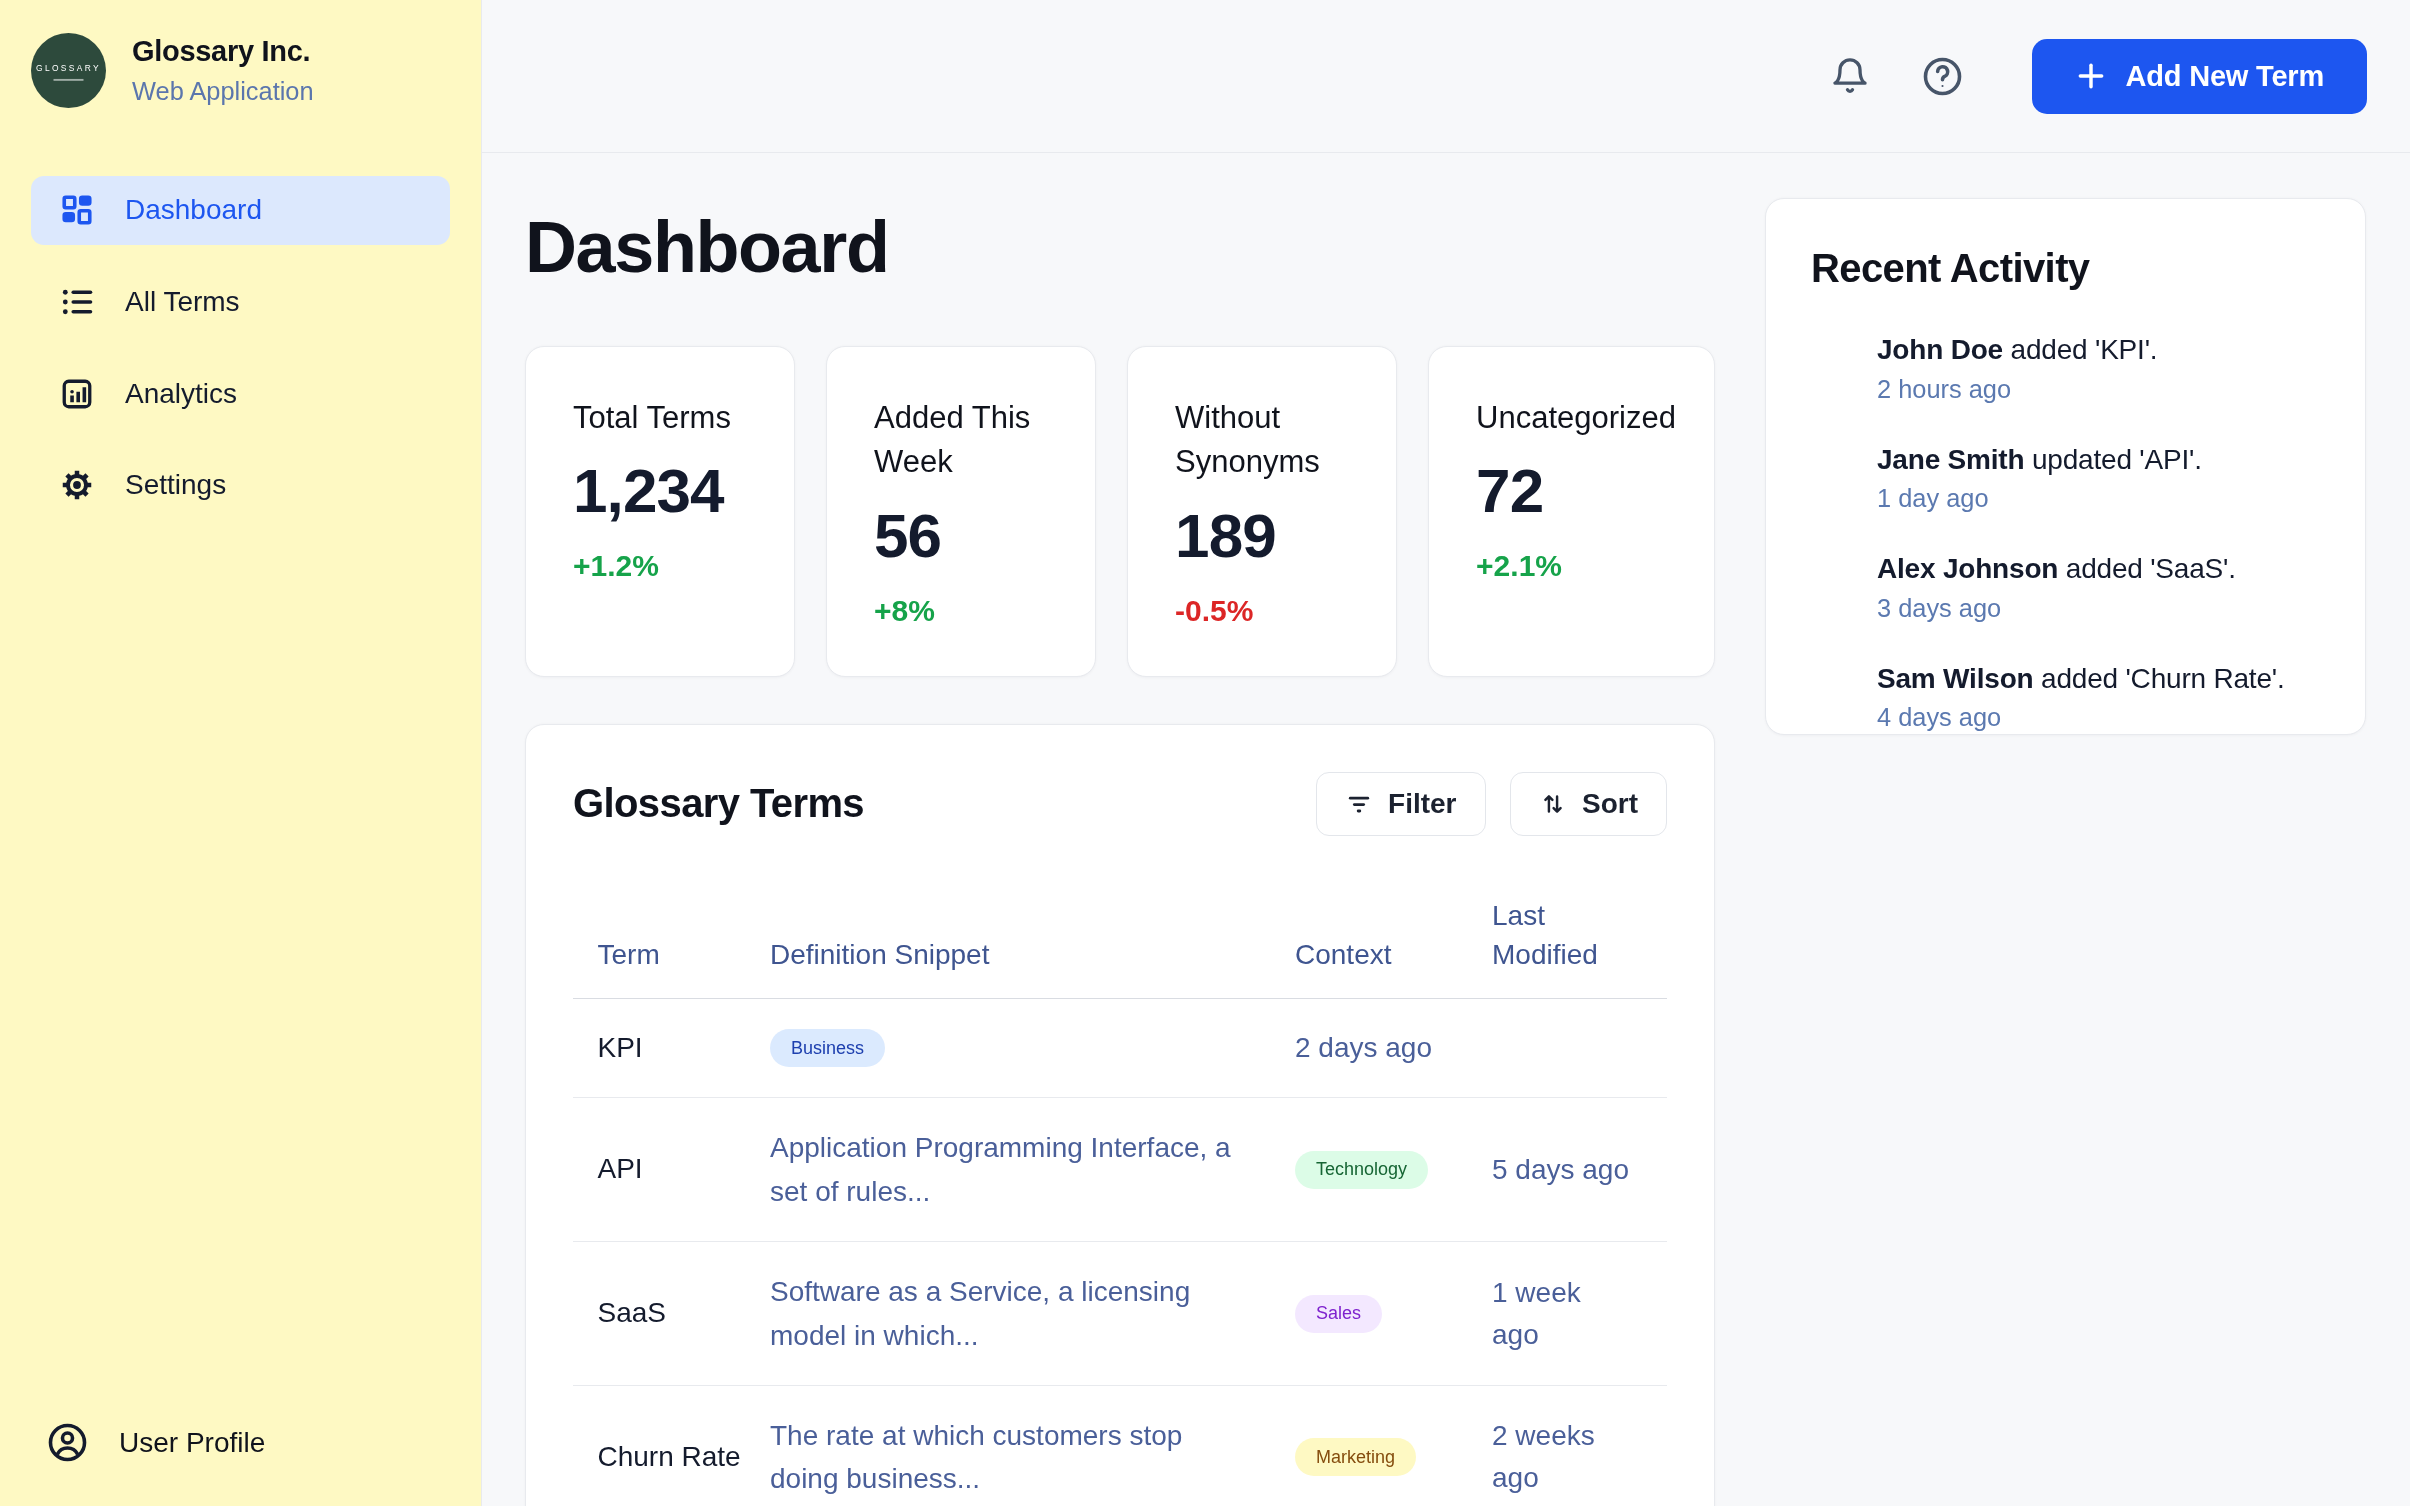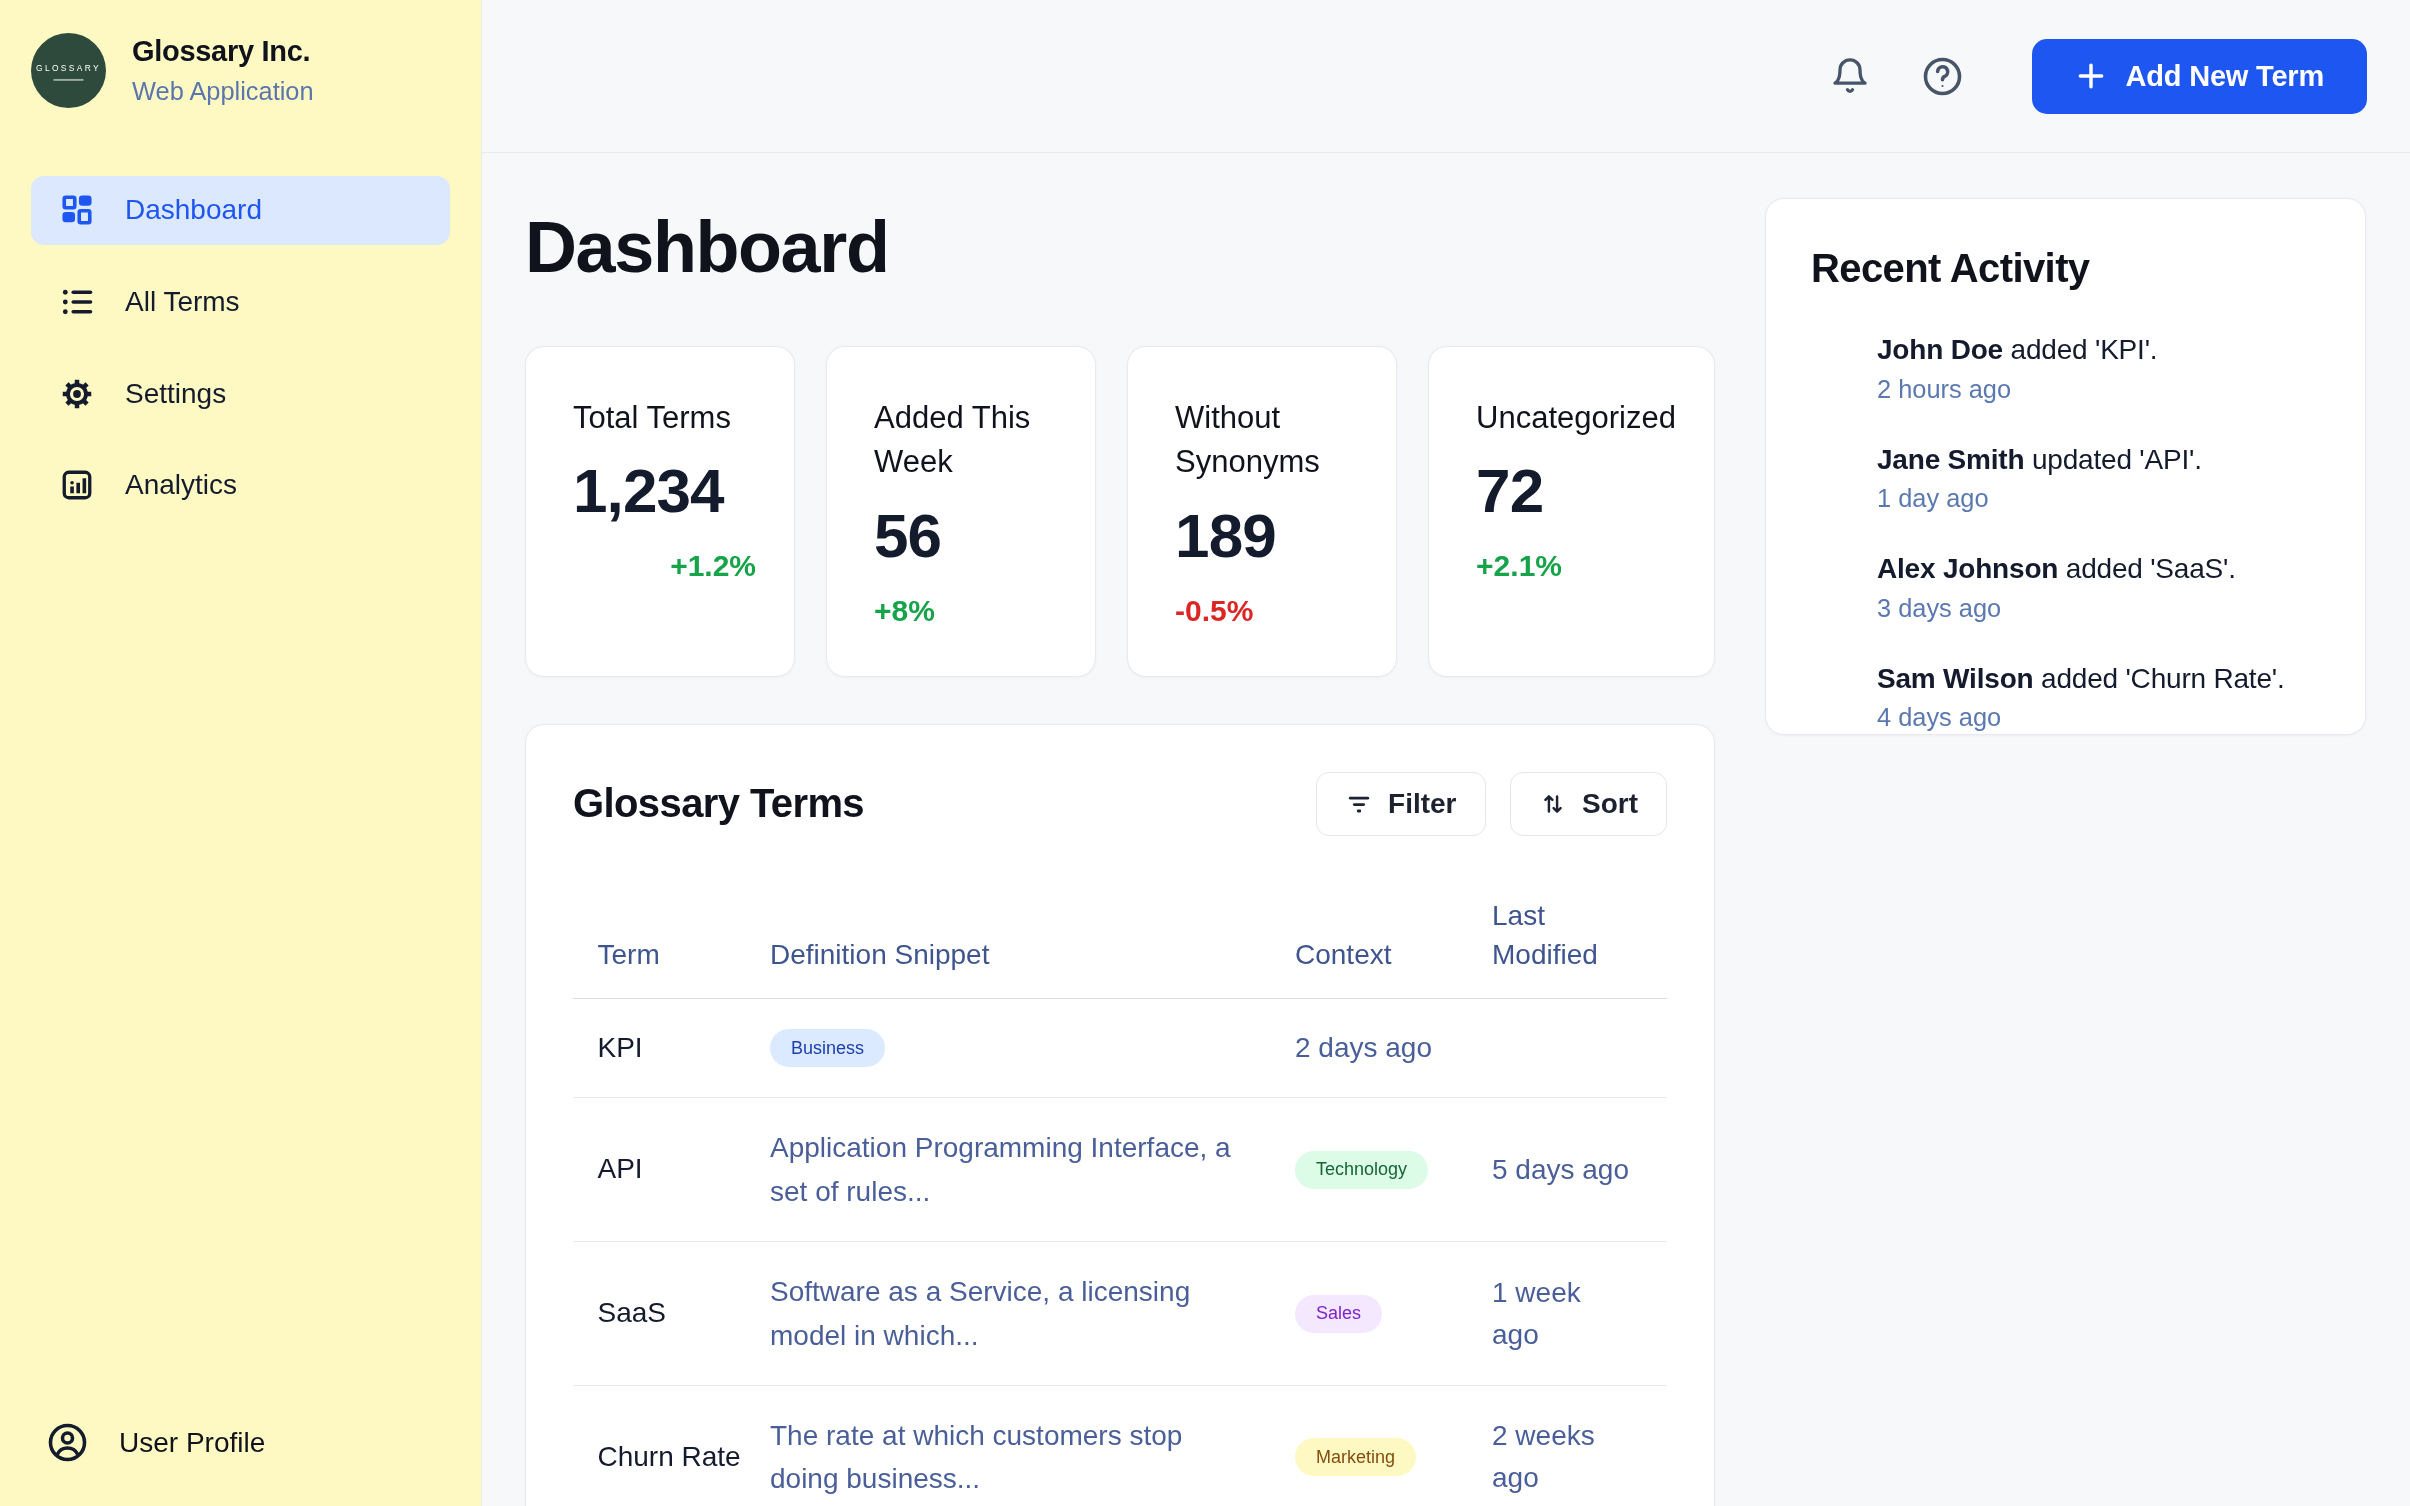--- a/index.html
+++ b/index.html
@@ -155,52 +155,52 @@
           <svg viewBox="0 0 24 24" fill="none" stroke="#141b2d" stroke-width="2.4" stroke-linecap="round">
             <line x1="9.5" y1="5.5" x2="21" y2="5.5"></line>
               <line x1="9.5" y1="12" x2="21" y2="12"></line>
               <line x1="9.5" y1="18.5" x2="21" y2="18.5"></line>
             <circle cx="4.2" cy="5.5" r="1.6" fill="#141b2d" stroke="none"></circle>
             <circle cx="4.2" cy="12" r="1.6" fill="#141b2d" stroke="none"></circle>
             <circle cx="4.2" cy="18.5" r="1.6" fill="#141b2d" stroke="none"></circle>
           </svg>
         </span>
         <span>All Terms</span>
+      </div>
+      <div class="nav-item">
+        <span class="ico">
+          <svg viewBox="0 0 24 24" fill="none" stroke="#141b2d" stroke-width="2.2">
+            <rect x="3.5" y="3.5" width="17" height="17" rx="3"></rect>
+            <rect x="7.5" y="13" width="2.4" height="4.5" fill="#141b2d" stroke="none"></rect>
+            <circle cx="8.7" cy="10.5" r="1.2" fill="#141b2d" stroke="none"></circle>
+            <rect x="11.6" y="10.5" width="2.4" height="7" fill="#141b2d" stroke="none"></rect>
+            <rect x="15.7" y="7.5" width="2.4" height="10" fill="#141b2d" stroke="none"></rect>
+          </svg>
+        </span>
+        <span>Analytics</span>
       </div>
       <div class="nav-item">
         <span class="ico">
           <svg viewBox="0 0 24 24" fill="none" stroke="#141b2d">
             <g stroke-width="3">
               <line x1="12" y1="2.5" x2="12" y2="6"></line>
                 <line x1="12" y1="18" x2="12" y2="21.5"></line>
               <line x1="2.5" y1="12" x2="6" y2="12"></line>
                 <line x1="18" y1="12" x2="21.5" y2="12"></line>
               <line x1="5.3" y1="5.3" x2="7.8" y2="7.8"></line>
                 <line x1="16.2" y1="16.2" x2="18.7" y2="18.7"></line>
               <line x1="5.3" y1="18.7" x2="7.8" y2="16.2"></line>
                 <line x1="16.2" y1="7.8" x2="18.7" y2="5.3"></line>
             </g>
             <circle cx="12" cy="12" r="6" stroke-width="2.6"></circle>
             <circle cx="12" cy="12" r="2.6" fill="#141b2d" stroke="none"></circle>
           </svg>
         </span>
         <span>Settings</span>
       </div>
-      <div class="nav-item">
-        <span class="ico">
-          <svg viewBox="0 0 24 24" fill="none" stroke="#141b2d" stroke-width="2.2">
-            <rect x="3.5" y="3.5" width="17" height="17" rx="3"></rect>
-            <rect x="7.5" y="13" width="2.4" height="4.5" fill="#141b2d" stroke="none"></rect>
-            <circle cx="8.7" cy="10.5" r="1.2" fill="#141b2d" stroke="none"></circle>
-            <rect x="11.6" y="10.5" width="2.4" height="7" fill="#141b2d" stroke="none"></rect>
-            <rect x="15.7" y="7.5" width="2.4" height="10" fill="#141b2d" stroke="none"></rect>
-          </svg>
-        </span>
-        <span>Analytics</span>
-      </div>
     </nav>
 
     <div class="sidebar-footer">
       <span class="ico">
         <svg viewBox="0 0 24 24" fill="none" stroke="#141b2d" stroke-width="2">
           <circle cx="12" cy="12" r="9.5"></circle>
           <circle cx="12" cy="9.5" r="2.8"></circle>
           <path d="M6.3 18.6a6.4 6.4 0 0 1 11.4 0"></path>
         </svg>
       </span>
@@ -239,21 +239,21 @@
 
     <div class="content">
 
       <div class="left-col">
         <h1 class="page-title">Dashboard</h1>
 
         <div class="stats-row">
           <div class="stat-card">
             <div class="stat-label">Total Terms</div>
             <div class="stat-value">1,234</div>
-            <div class="stat-delta" style="color: rgb(22, 163, 74); text-align: right;">+1.2%</div>
+            <div class="stat-delta" style="color: rgb(22, 163, 74);">+1.2%</div>
           </div>
           <div class="stat-card">
             <div class="stat-label">Added This Week</div>
             <div class="stat-value">56</div>
             <div class="stat-delta" style="color: rgb(22, 163, 74);">+8%</div>
           </div>
           <div class="stat-card">
             <div class="stat-label">Without Synonyms</div>
             <div class="stat-value">189</div>
             <div class="stat-delta" style="color: rgb(220, 38, 38);">-0.5%</div>

